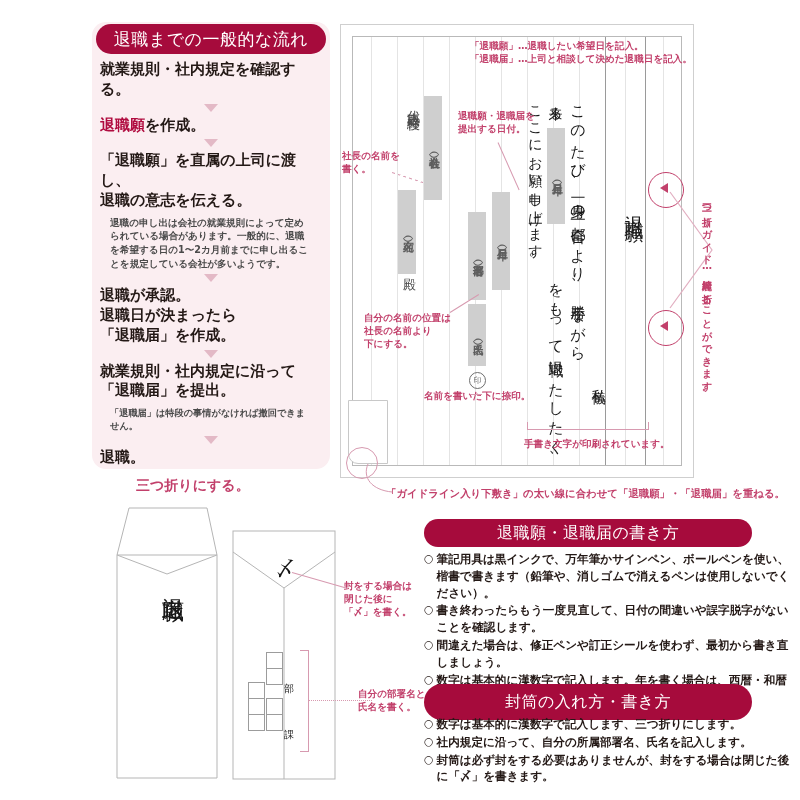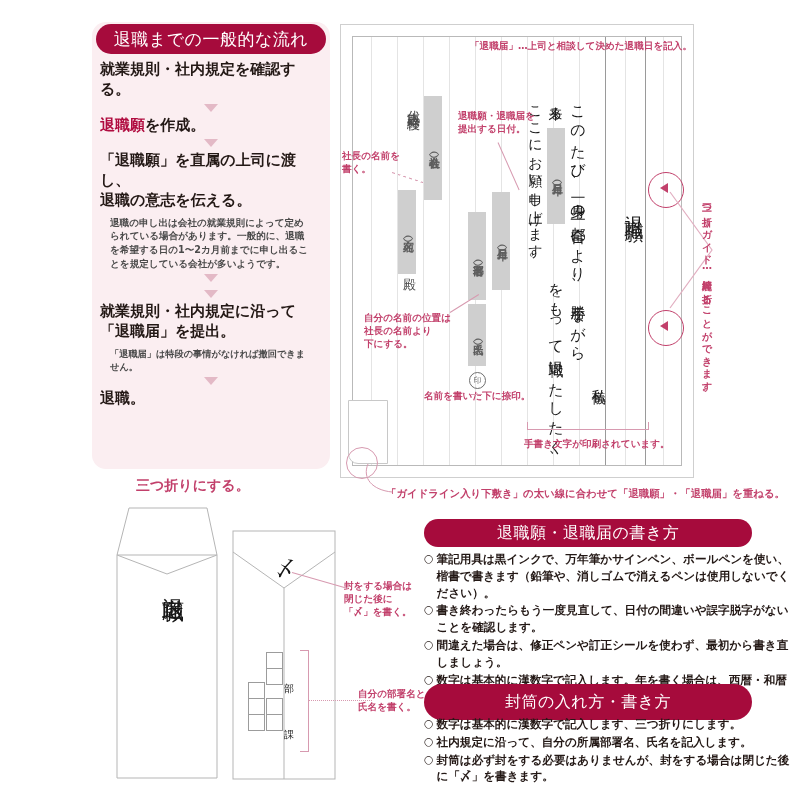--- a/index.html
+++ b/index.html
@@ -128,20 +128,23 @@
         <div class="tri"></div>
       </div>
 
     <div class="step" style="font-size:15px;white-space:pre-line;">「退職願」を直属の上司に渡し、
 退職の意志を伝える。</div>
     <div class="note">退職の申し出は会社の就業規則によって定められている場合があります。一般的に、退職を希望する日の1〜2カ月前までに申し出ることを規定している会社が多いようです。</div>
     <div class="arrow-wrap">
         <div class="tri"></div>
       </div>
 
+    <div class="step" style="font-size:15px;white-space:pre-line;">退職が承認。
+退職日が決まったら
+「退職届」を作成。</div>
     <div class="arrow-wrap">
         <div class="tri"></div>
       </div>
 
     <div class="step" style="font-size:15px;white-space:pre-line;">就業規則・社内規定に沿って
 「退職届」を提出。</div>
     <div class="note" style="font-size:9.2px;">「退職届」は特段の事情がなければ撤回できません。</div>
     <div class="arrow-wrap">
         <div class="tri"></div>
       </div>
@@ -166,20 +169,21 @@
     <div class="vline thick" style="left:292px;"></div>
     <div class="vline" style="left:310px;"></div>
   </div>
 
   <div class="corner-fold">
     <div class="cf-shape"></div>
   </div>
   <div class="circle-mark" style="left:346px;top:447px;width:30px;height:30px;border-color:#d79ab0;"></div>
 
   <div class="abs anno" style="left:470px;top:40px;font-size:9.6px;">
+    <div>「退職願」…退職したい希望日を記入。</div>
     <div>「退職届」…上司と相談して決めた退職日を記入。</div>
   </div>
 
   <div class="vtext brush" style="left:622px;top:200px;font-size:19px;letter-spacing:5px;">退職願</div>
 
   <div class="vtext brush" style="left:568px;top:96px;font-size:15px;letter-spacing:2px;">このたび、一身上の都合により、勝手ながら</div>
 
   <div class="vtext brush" style="left:546px;top:272px;font-size:15px;letter-spacing:2px;">をもって退職いたしたく、</div>
 
   <div class="vtext brush" style="left:590px;top:378px;font-size:14px;letter-spacing:2px;">私儀</div>

